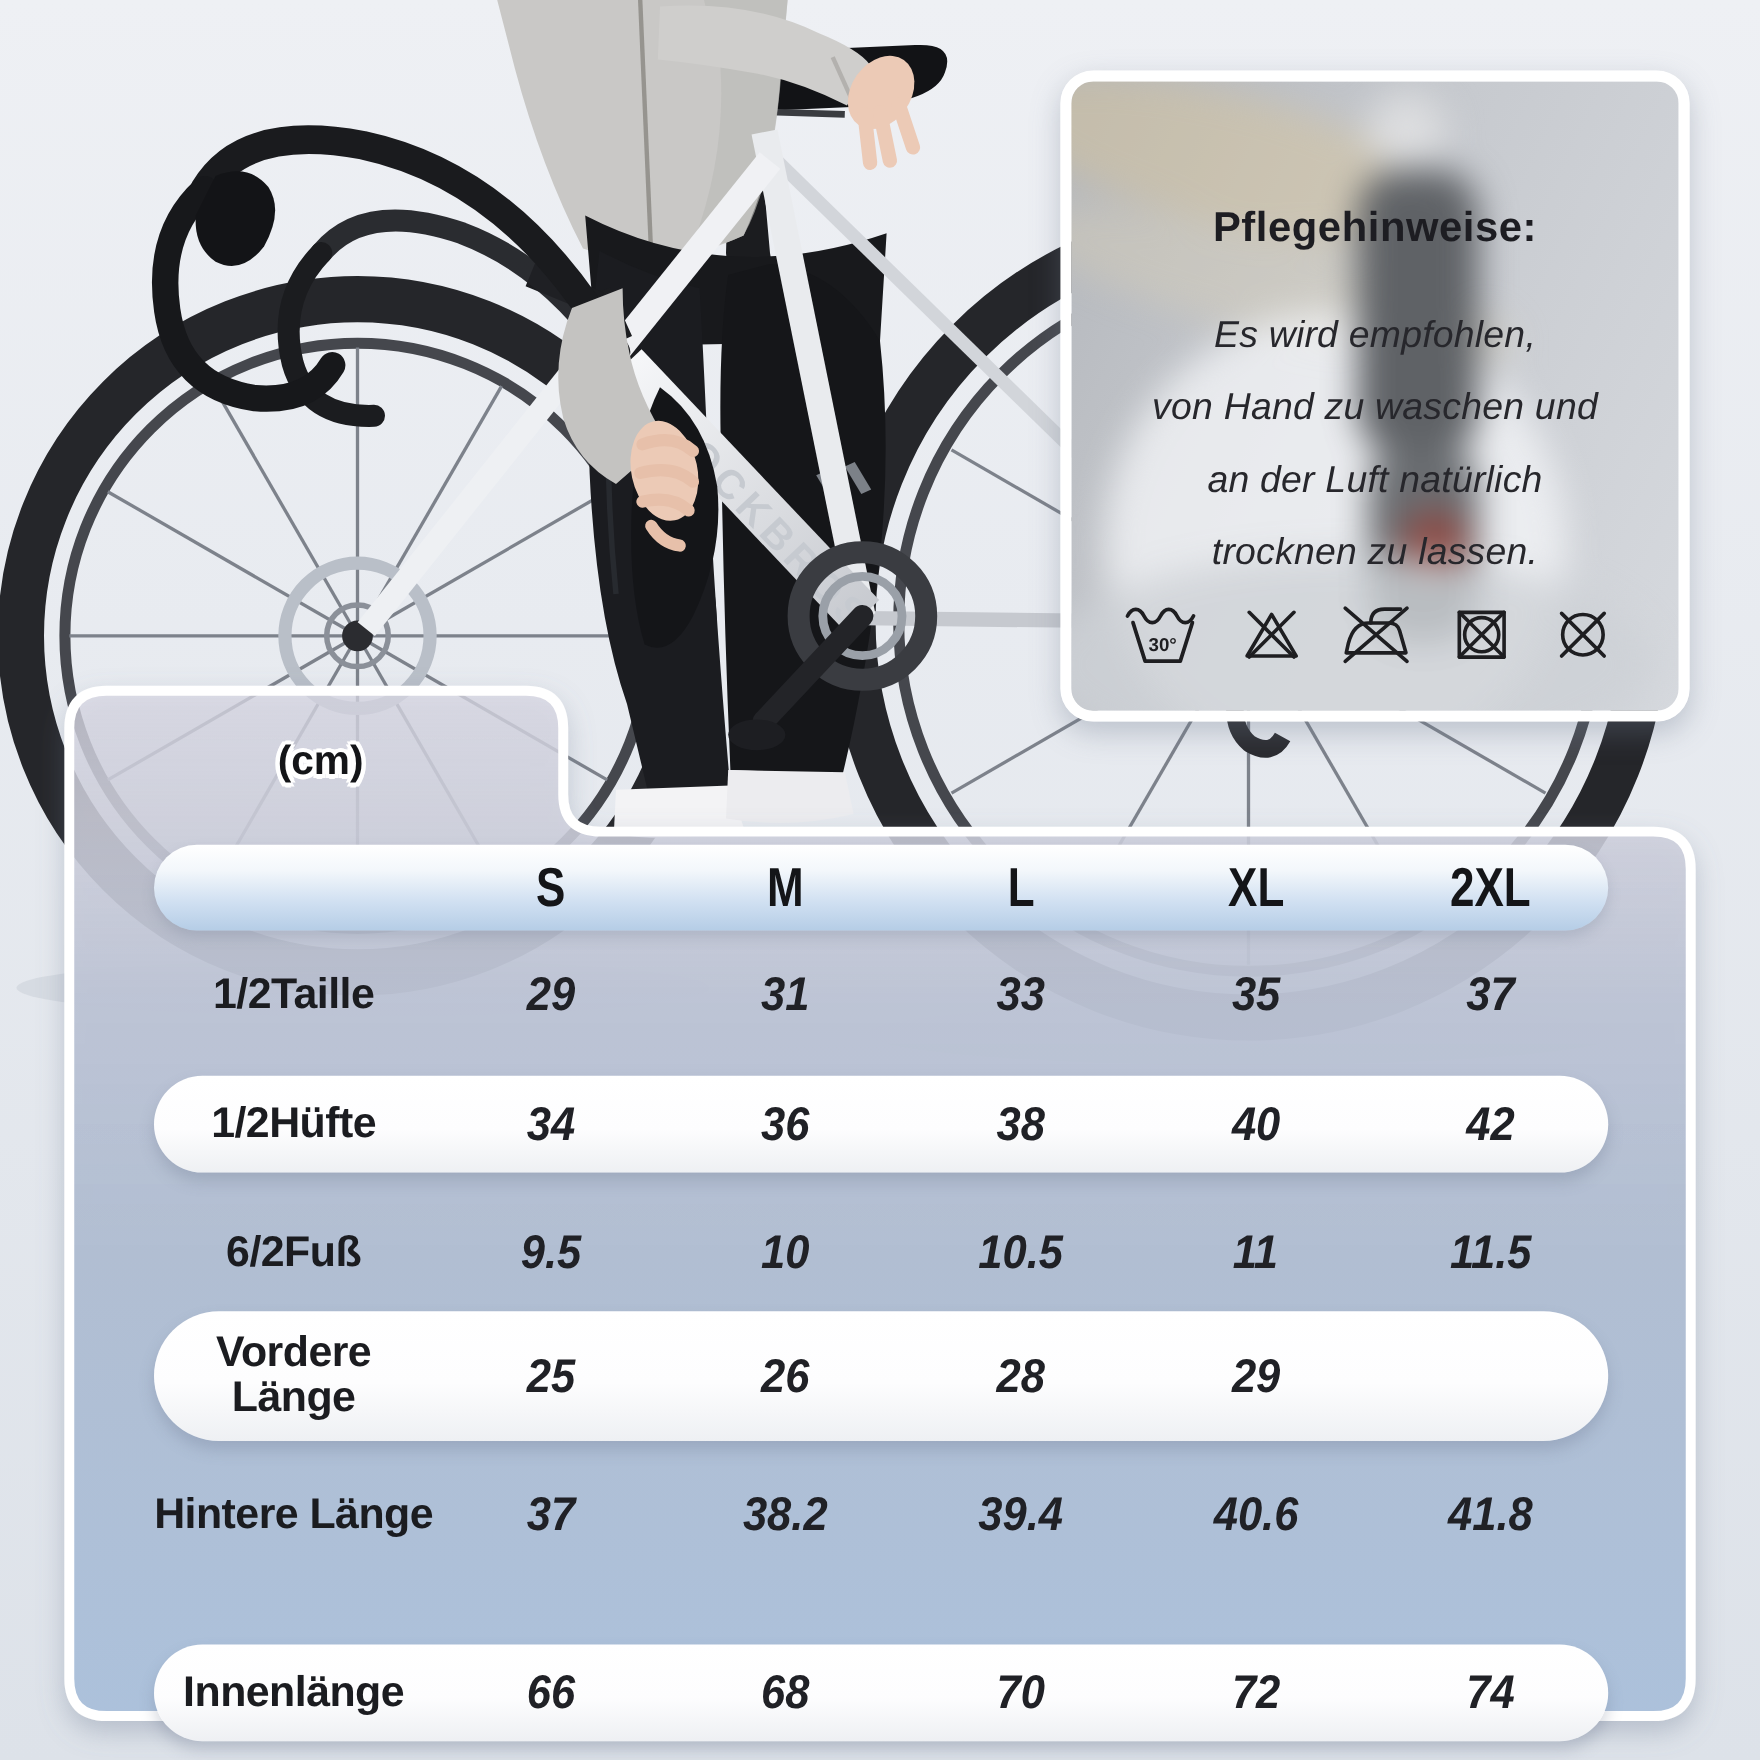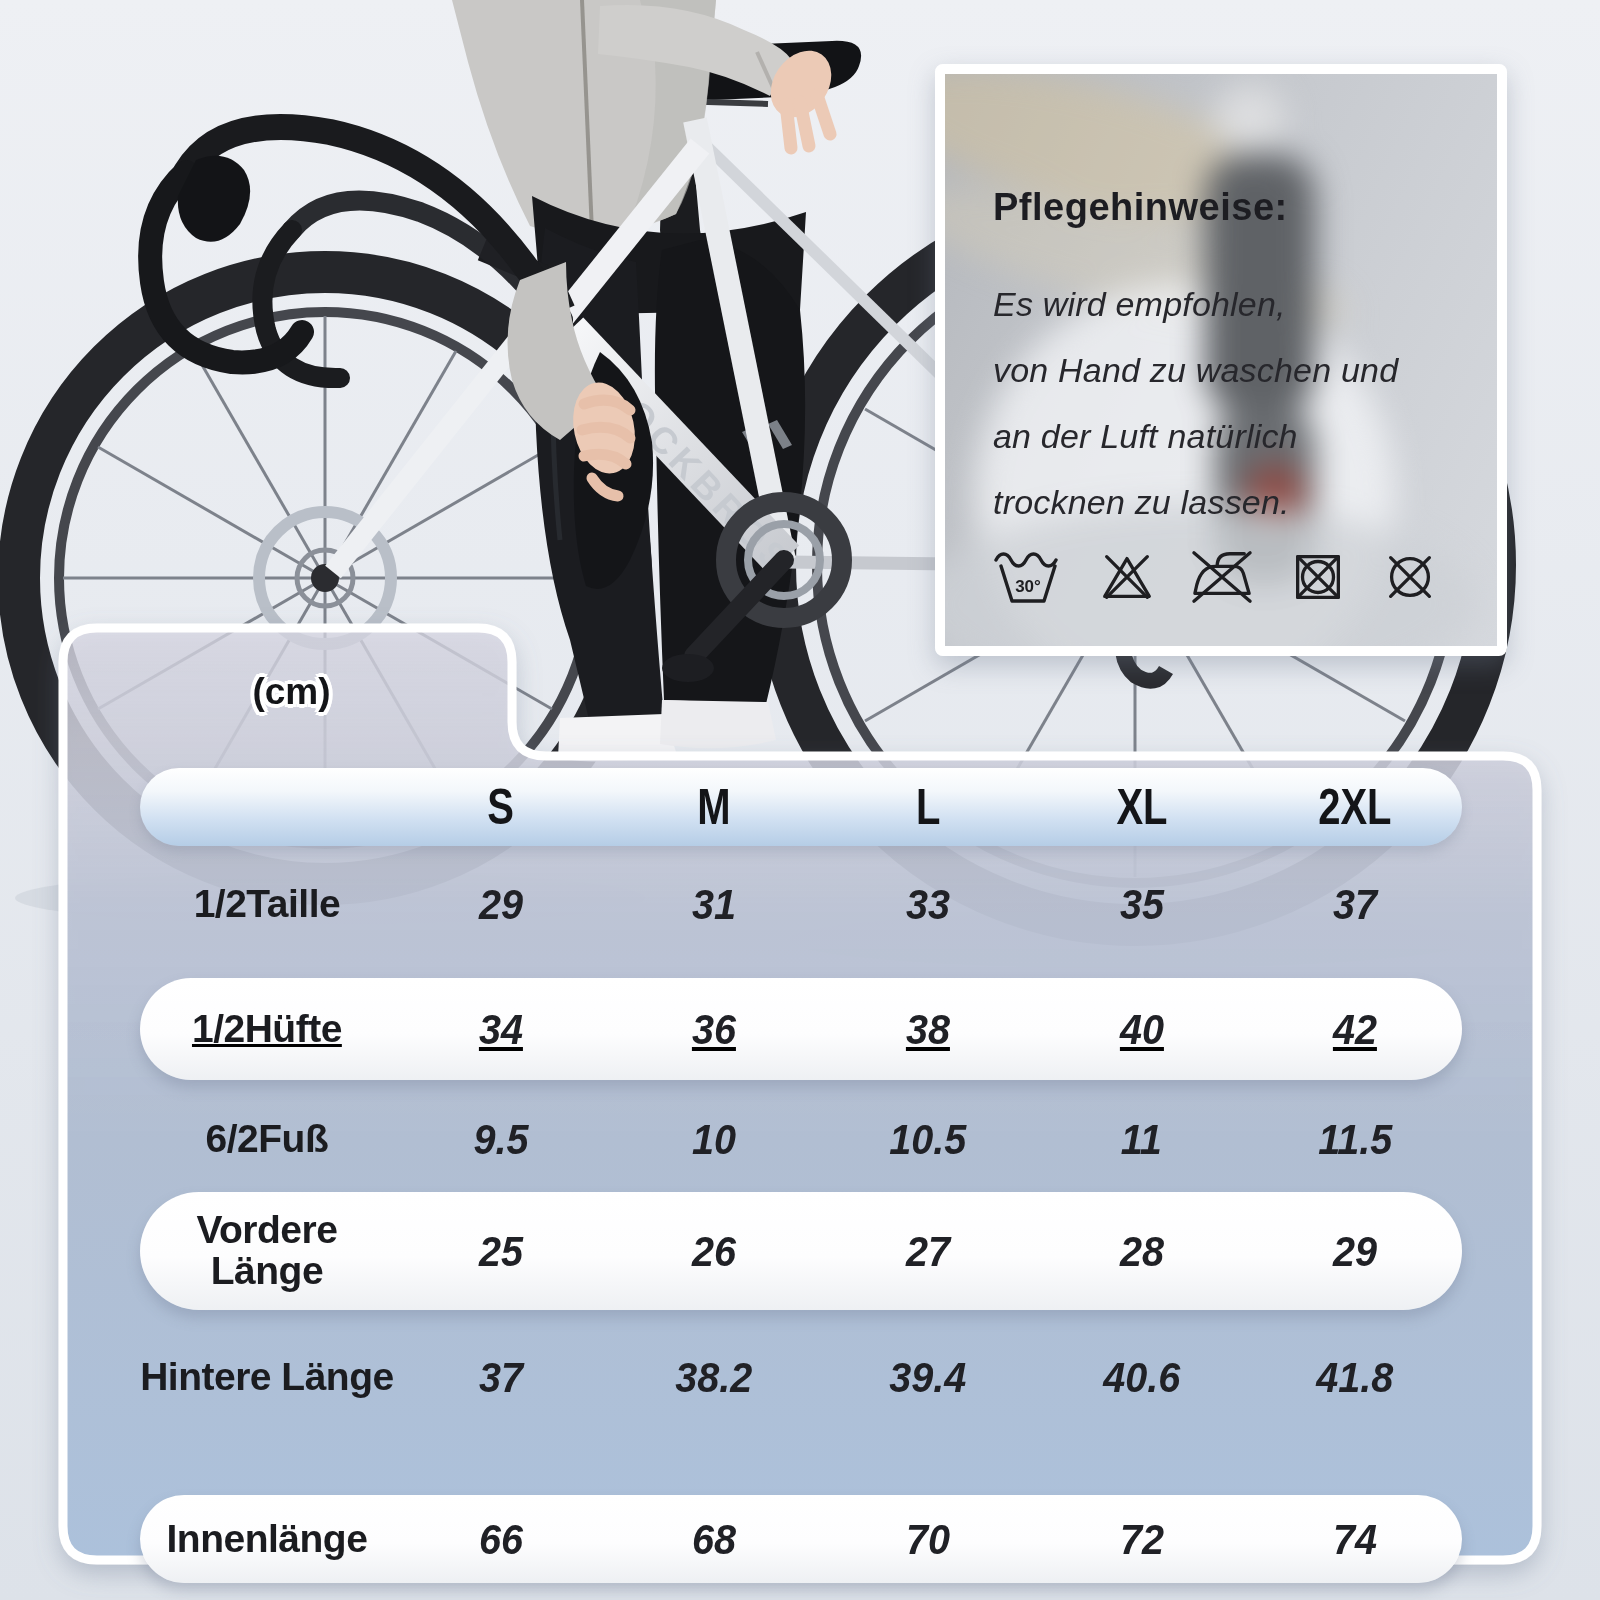--- a/index.html
+++ b/index.html
@@ -6,24 +6,24 @@
   body{width:1600px;height:1600px;overflow:hidden;
        font-family:"Liberation Sans","DejaVu Sans",sans-serif;
        background:#e9ecf1;}
   .stage{position:relative;width:1600px;height:1600px;
          background:linear-gradient(180deg,#eef0f4 0%,#e7eaef 55%,#dde2e9 100%);}
   svg{display:block;}
   .scene{position:absolute;left:0;top:0;z-index:1;}
   .overlay-svg{position:absolute;left:0;top:0;z-index:3;}
 
   
-  .care-card{position:absolute;left:935px;top:64px;width:552px;height:572px;
-             border:10px solid #ffffff;border-radius:8px;overflow:hidden;z-index:2;
+  .care-card{position:absolute;left:964px;top:64px;width:552px;height:572px;
+             border:10px solid #ffffff;border-radius:30px;overflow:hidden;z-index:2;
              box-shadow:0 10px 26px rgba(110,120,140,.35);
-             background:linear-gradient(115deg,#b4b7bc 0%,#c7cacf 45%,#d6d9de 100%);}
+             background:linear-gradient(115deg,#b4b7bc 0%,#c7cacf 45%,#d6d9de 100%);text-align:center;}
   .care-blur{position:absolute;left:-30px;top:-30px;right:-30px;bottom:-30px;
              filter:blur(16px);}
   .blob{position:absolute;border-radius:50%;}
   .care-content{position:absolute;inset:0;z-index:2;padding:0 48px;}
   .care-title{margin-top:112px;font-size:38px;font-weight:bold;color:#1d1d22;
               letter-spacing:.5px;}
   .care-lines{margin-top:42px;font-size:34px;font-style:italic;color:#27272c;
               line-height:66px;letter-spacing:.2px;}
   .care-icons{position:absolute;left:46px;right:56px;bottom:38px;height:68px;
               display:flex;justify-content:space-between;align-items:flex-end;}
@@ -49,21 +49,21 @@
          background:linear-gradient(180deg,#ffffff 0%,#f3f7fb 30%,#cfdff1 68%,#b5cde6 100%);
          box-shadow:0 6px 12px rgba(100,112,135,.22);}
   .th{font-size:50px;font-weight:bold;color:#141518;}
   .th span{display:inline-block;transform:scaleX(.8);}
   .lbl{font-size:39px;font-weight:bold;color:#1b1c20;line-height:1.05;letter-spacing:-.5px;}
   .val{font-size:43px;font-weight:bold;font-style:italic;color:#202126;}
   .val span{display:inline-block;transform:scaleX(.92);}
   .pill{background:linear-gradient(180deg,#ffffff 0%,#fdfdfe 55%,#eef0f3 100%);
         border-radius:60px;box-shadow:0 8px 14px rgba(100,112,135,.28);}
   .r-taille{top:856px;height:96px;}
-  .r-huefte{top:978px;height:102px;text-decoration:underline;}
+  .r-huefte{top:978px;height:88px;}
   .r-fuss{top:1090px;height:98px;}
   .r-vordere{top:1192px;height:118px;}
   .r-hintere{top:1326px;height:102px;}
   .r-innen{top:1495px;height:88px;}
 </style>
 </head>
 <body>
 
 <div class="stage">
 
@@ -355,23 +355,20 @@
 
   <div class="trow pill r-vordere">
     <div class="cell lbl">Vordere Länge</div>
     <div class="cell val">
         <span>25</span>
       </div>
     <div class="cell val">
         <span>26</span>
       </div>
     <div class="cell val">
-        <span>27</span>
-      </div>
-    <div class="cell val">
         <span>28</span>
       </div>
     <div class="cell val">
         <span>29</span>
       </div>
   </div>
 
   <div class="trow r-hintere">
     <div class="cell lbl">Hintere Länge</div>
     <div class="cell val">

